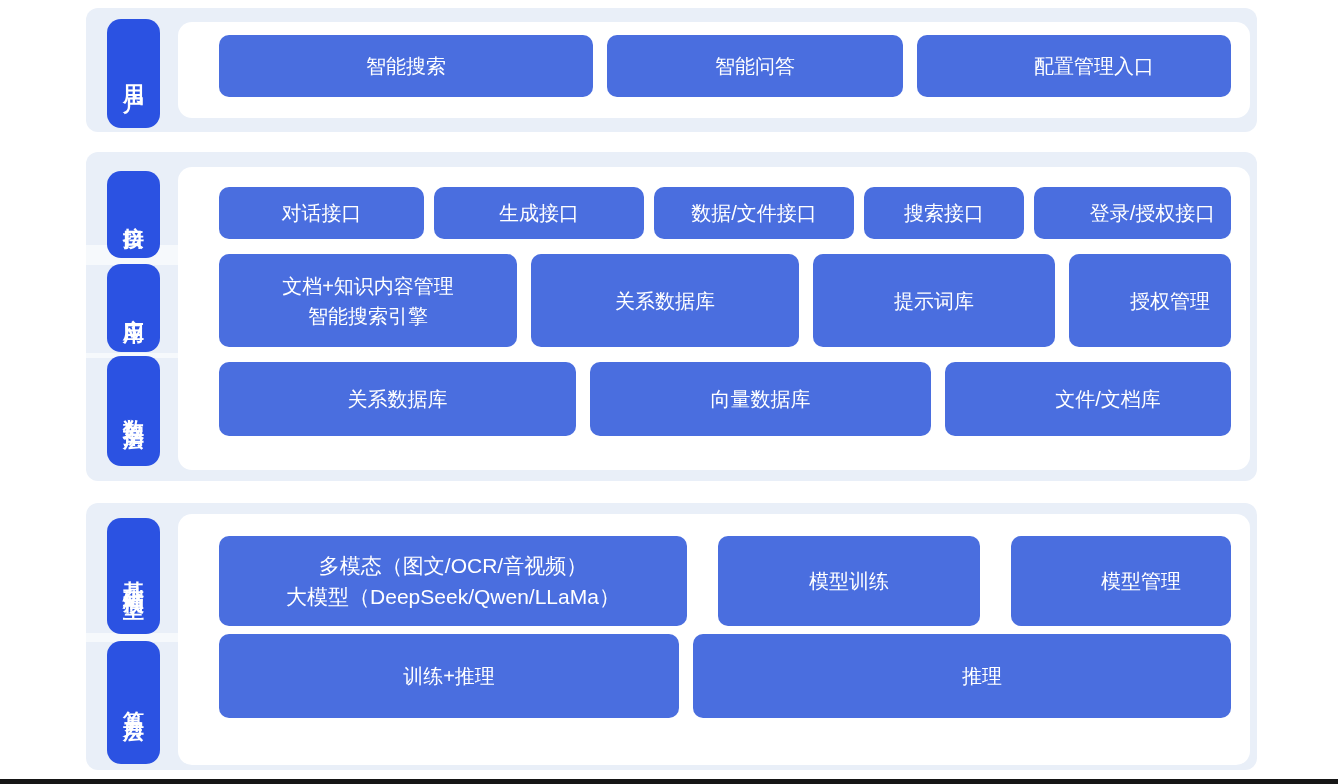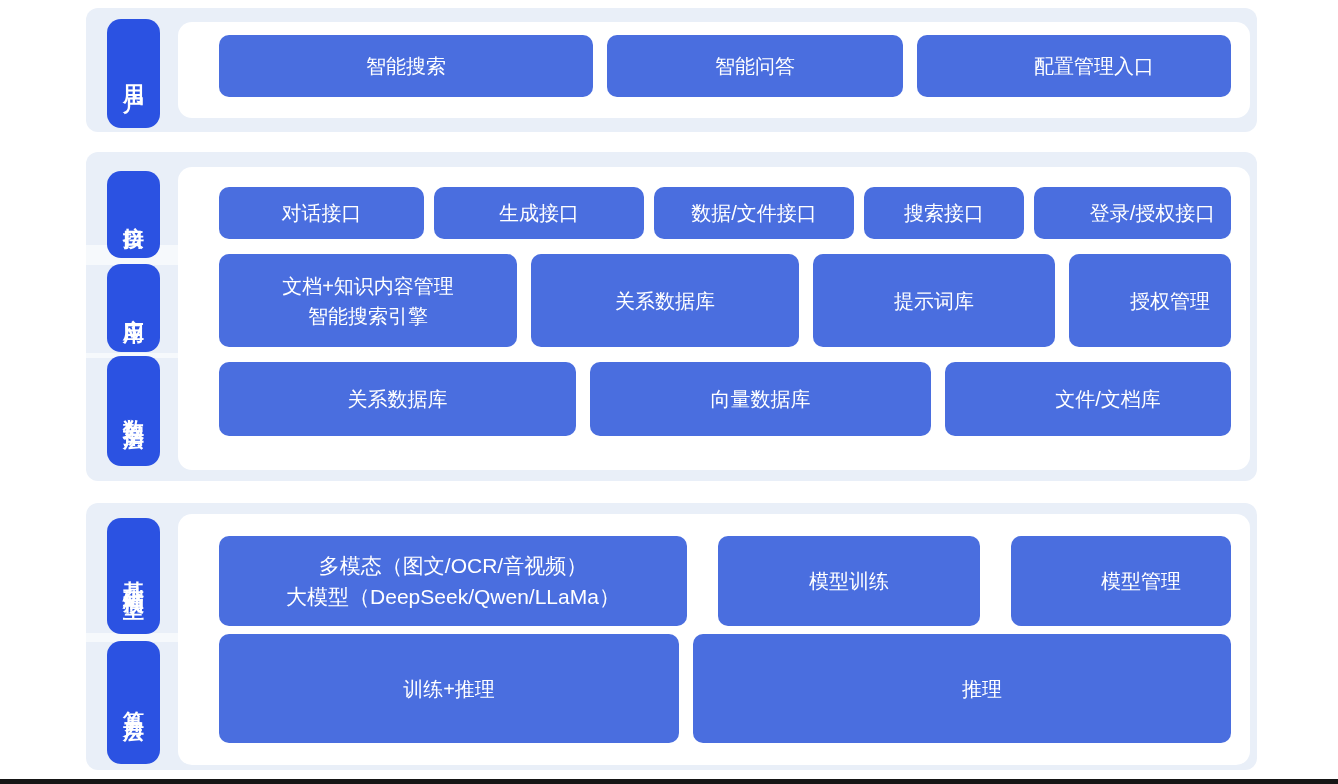--- a/index.html
+++ b/index.html
@@ -51,21 +51,21 @@
   .container-2{top:15px;height:303px;}
   .container-3{top:11px;height:251px;}
 
   
   .row{display:flex;margin-left:41px;margin-right:19px;}
   .g1r1{margin-top:13px;height:62px;gap:14px;}
   .g2r1{margin-top:20px;height:52px;gap:10px;}
   .g2r2{margin-top:15px;height:93px;gap:14px;}
   .g2r3{margin-top:15px;height:74px;gap:14px;}
   .g3r1{margin-top:22px;height:90px;gap:31px;}
-  .g3r2{margin-top:8px;height:109px;gap:14px;}
+  .g3r2{margin-top:8px;height:84px;gap:14px;}
 
   .box{
     background:#4a6edf;border-radius:10px;
     color:#ffffff;font-size:20px;
     display:flex;flex-direction:column;
     align-items:center;justify-content:center;
     text-align:center;line-height:30px;
     flex:0 0 auto;
   }
   .box .line{display:block;white-space:nowrap;}

